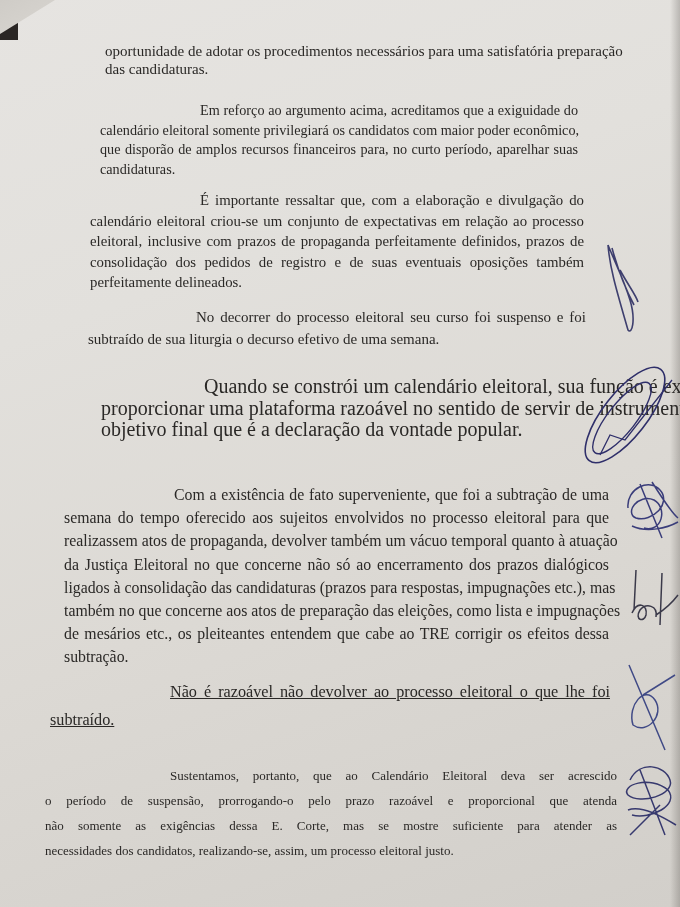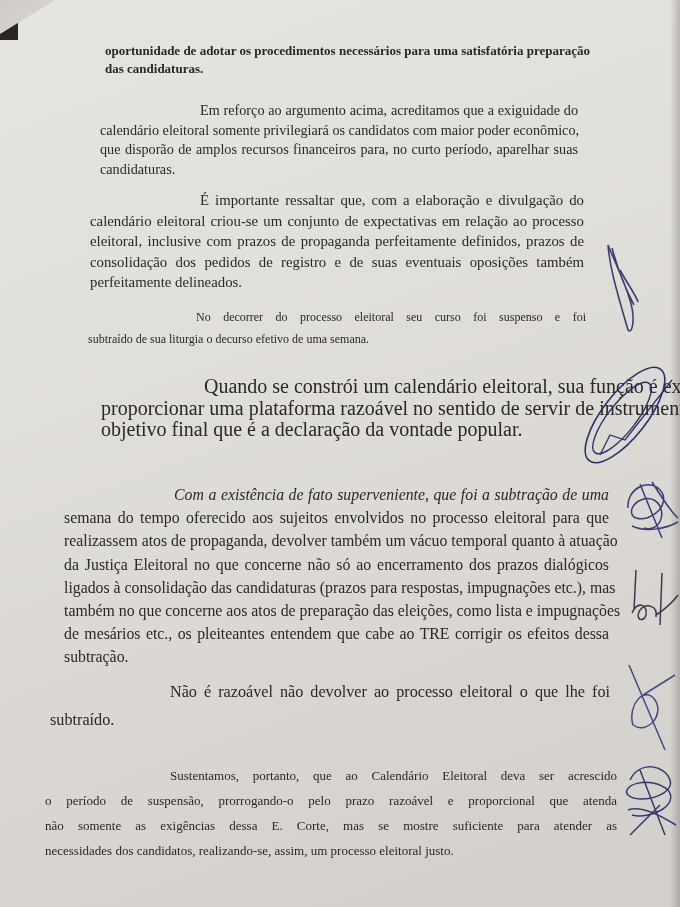--- a/index.html
+++ b/index.html
@@ -34,63 +34,63 @@
     .sig svg { overflow: visible; }
   </style>
 </head>
 <body>
 
 <div class="page">
   <div class="corner-shadow"></div>
   <div class="corner-fold"></div>
   <div class="right-edge"></div>
 
-  <div class="para" style="left:105px; top:42px; width:460px; font-size:13px; line-height:18px;font-weight:bold;">
+  <div class="para" style="left:105px; top:42px; width:460px; font-size:15px; line-height:18px;">
     <span class="line">oportunidade de adotar os procedimentos necessários para uma satisfatória preparação</span>
     <span class="line last">das candidaturas.</span>
   </div>
 
   <div class="para" style="left:100px; top:101px; width:478px; font-size:14.2px; line-height:19.5px;">
     <span class="line" style="padding-left:100px;">Em reforço ao argumento acima, acreditamos que a exiguidade do</span>
     <span class="line">calendário eleitoral somente privilegiará os candidatos com maior poder econômico,</span>
     <span class="line">que disporão de amplos recursos financeiros para, no curto período, aparelhar suas</span>
     <span class="line last">candidaturas.</span>
   </div>
 
   <div class="para" style="left:90px; top:190px; width:494px; font-size:14.8px; line-height:20.5px;">
     <span class="line" style="padding-left:110px;">É importante ressaltar que, com a elaboração e divulgação do</span>
     <span class="line">calendário eleitoral criou-se um conjunto de expectativas em relação ao processo</span>
     <span class="line">eleitoral, inclusive com prazos de propaganda perfeitamente definidos, prazos de</span>
     <span class="line">consolidação dos pedidos de registro e de suas eventuais oposições também</span>
     <span class="line last">perfeitamente delineados.</span>
   </div>
 
-  <div class="para" style="left:88px; top:306px; width:498px; font-size:12px; line-height:22px;">
+  <div class="para" style="left:88px; top:306px; width:498px; font-size:15px; line-height:22px;">
     <span class="line" style="padding-left:108px;">No decorrer do processo eleitoral seu curso foi suspenso e foi</span>
     <span class="line last">subtraído de sua liturgia o decurso efetivo de uma semana.</span>
   </div>
 
   <div class="para" style="left:82px; top:376px; width:506px; font-size:20px; line-height:21.5px;margin-left:19px;">
     <span class="line" style="padding-left:103px;">Quando se constrói um calendário eleitoral, sua função é exatamente</span>
     <span class="line">proporcionar uma plataforma razoável no sentido de servir de instrumento aos atos e aos</span>
     <span class="line last">objetivo final que é a declaração da vontade popular.</span>
   </div>
 
   <div class="para" style="left:64px; top:483px; width:545px; font-size:15.8px; line-height:23.2px;">
-    <span class="line" style="padding-left:110px;font-style:italic;">Com a existência de fato superveniente, que foi a subtração de uma</span>
+    <span class="line" style="padding-left:110px;">Com a existência de fato superveniente, que foi a subtração de uma</span>
     <span class="line">semana do tempo oferecido aos sujeitos envolvidos no processo eleitoral para que</span>
     <span class="line">realizassem atos de propaganda, devolver também um vácuo temporal quanto à atuação</span>
     <span class="line">da Justiça Eleitoral no que concerne não só ao encerramento dos prazos dialógicos</span>
     <span class="line">ligados à consolidação das candidaturas (prazos para respostas, impugnações etc.), mas</span>
     <span class="line">também no que concerne aos atos de preparação das eleições, como lista e impugnações</span>
     <span class="line">de mesários etc., os pleiteantes entendem que cabe ao TRE corrigir os efeitos dessa</span>
     <span class="line last">subtração.</span>
   </div>
 
-  <div class="para" style="left:50px; top:678px; width:560px; font-size:16.2px; line-height:28px;">
+  <div class="para" style="left:50px; top:678px; width:560px; font-size:16.2px; line-height:28px;text-decoration:underline;">
     <span class="line" style="padding-left:120px;">Não é razoável não devolver ao processo eleitoral o que lhe foi</span>
     <span class="line last">subtraído.</span>
   </div>
 
   <div class="para" style="left:45px; top:763px; width:572px; font-size:13px; line-height:25px;">
     <span class="line" style="padding-left:125px;">Sustentamos, portanto, que ao Calendário Eleitoral deva ser acrescido</span>
     <span class="line">o período de suspensão, prorrogando-o pelo prazo razoável e proporcional que atenda</span>
     <span class="line">não somente as exigências dessa E. Corte, mas se mostre suficiente para atender as</span>
     <span class="line last">necessidades dos candidatos, realizando-se, assim, um processo eleitoral justo.</span>
   </div>

